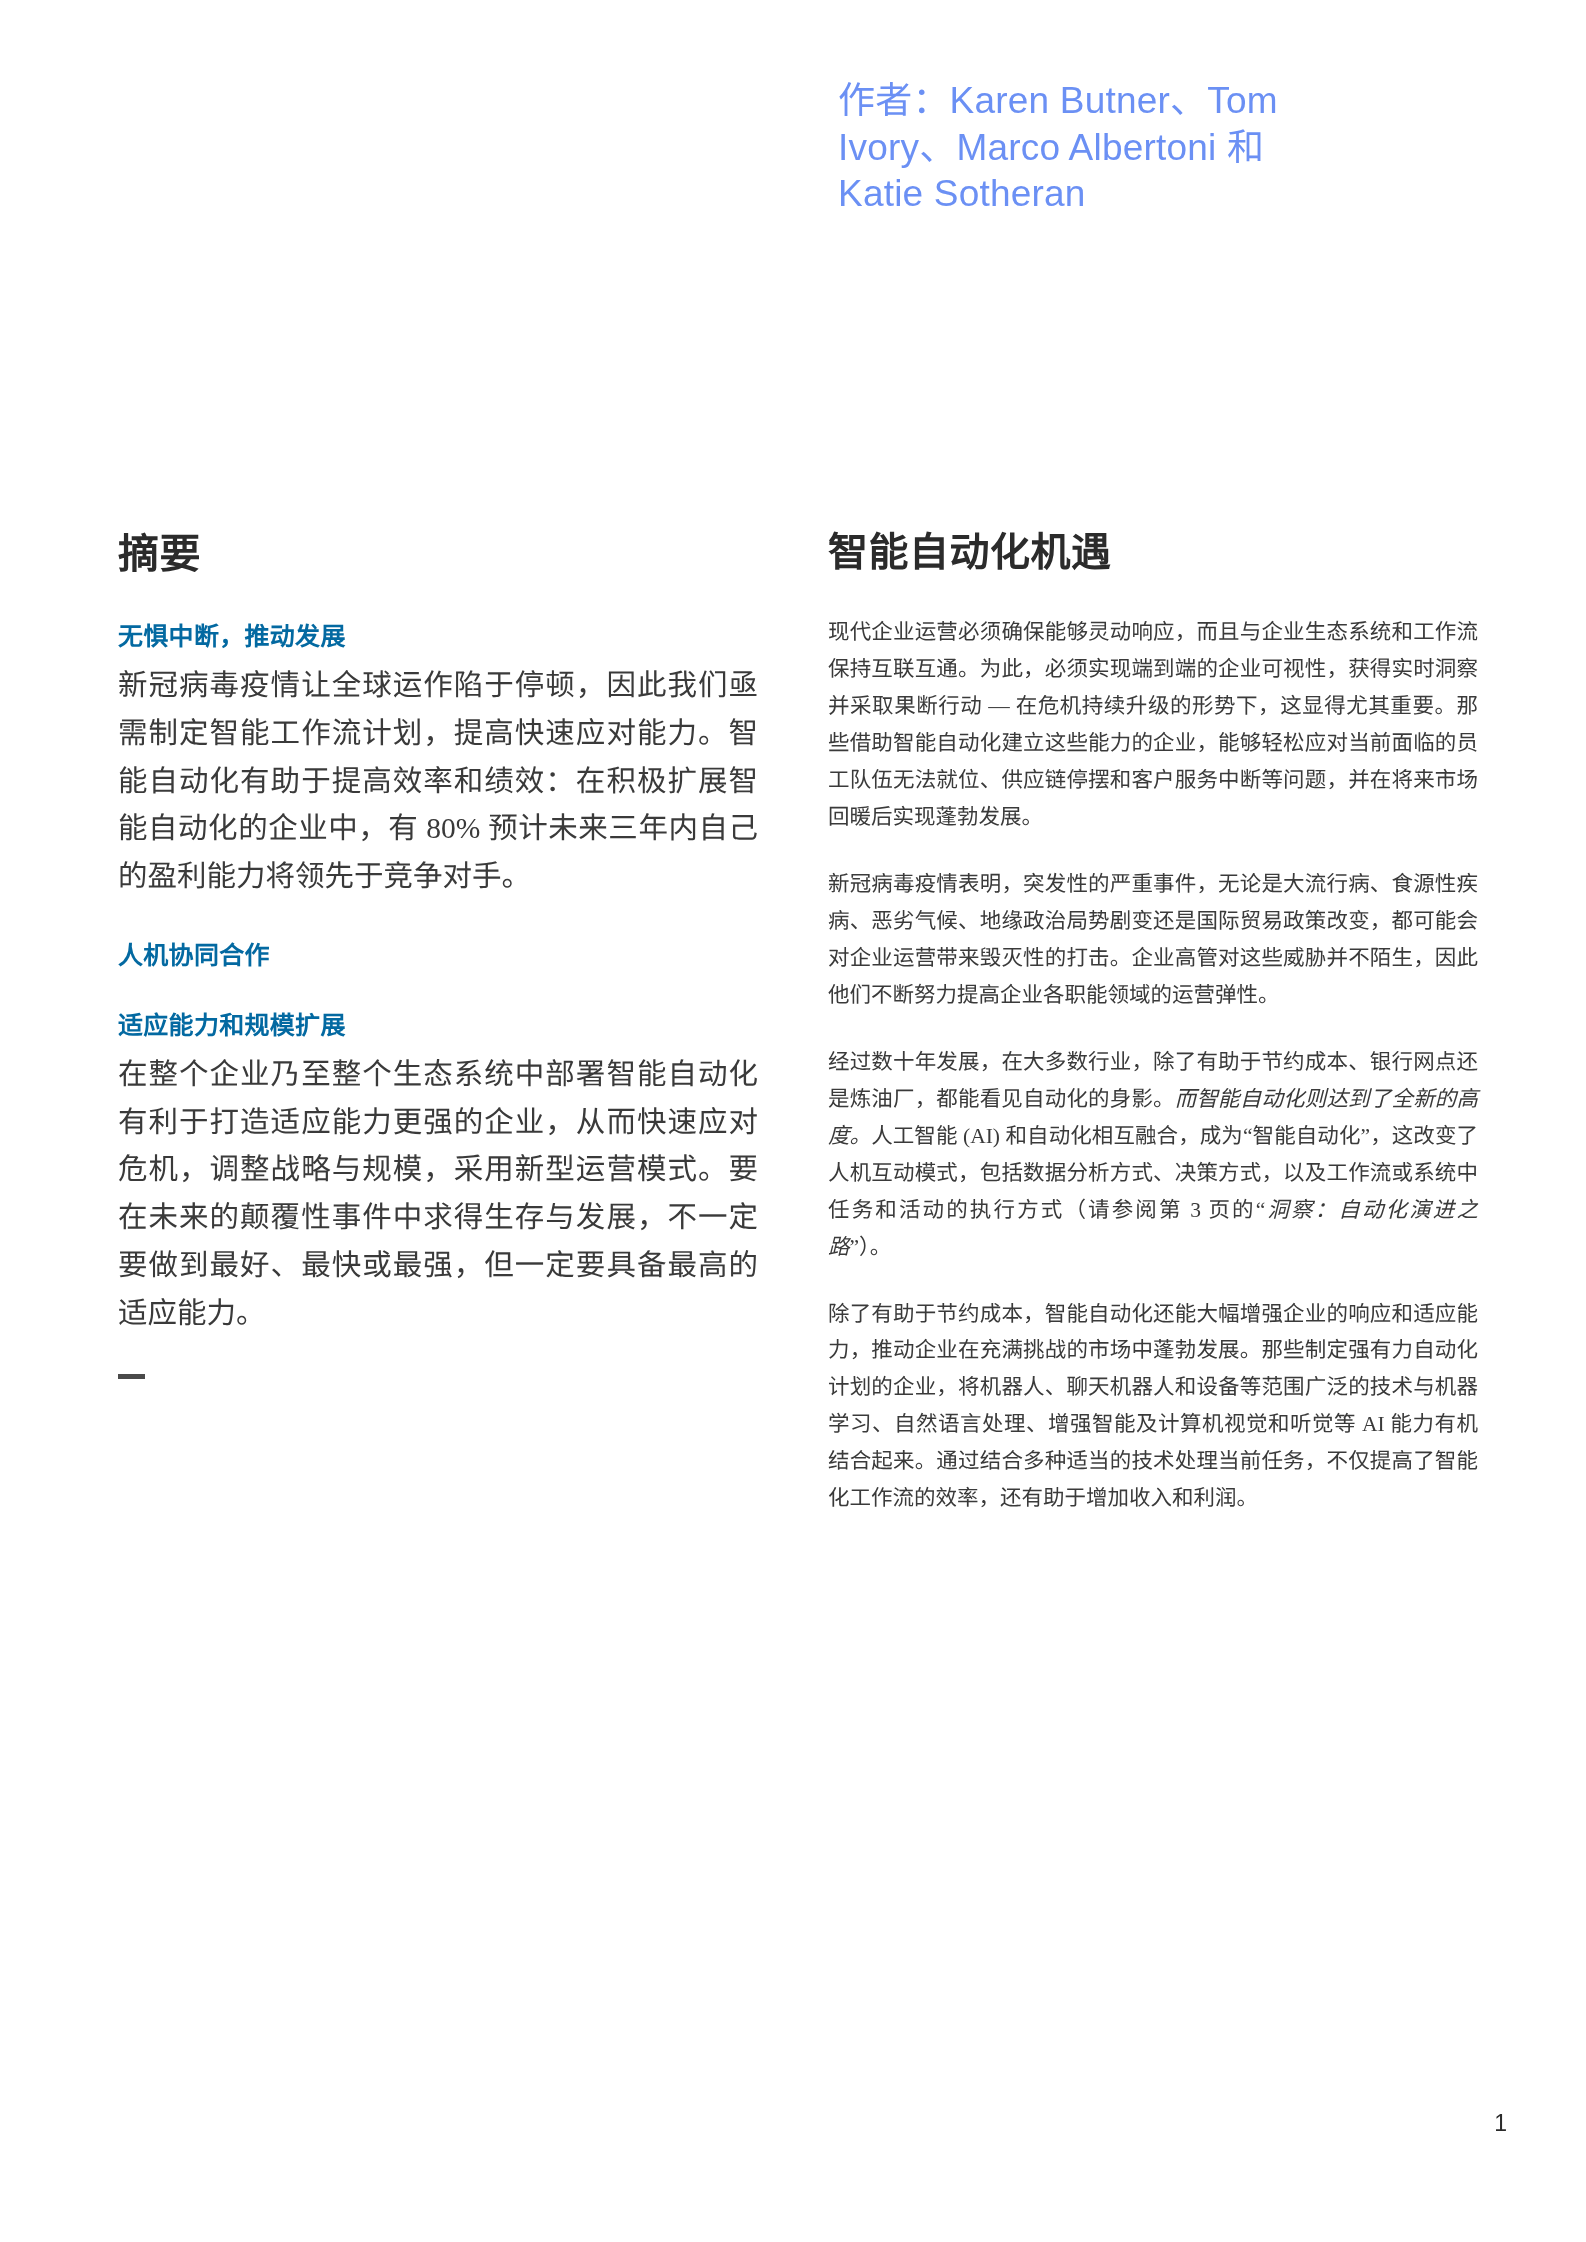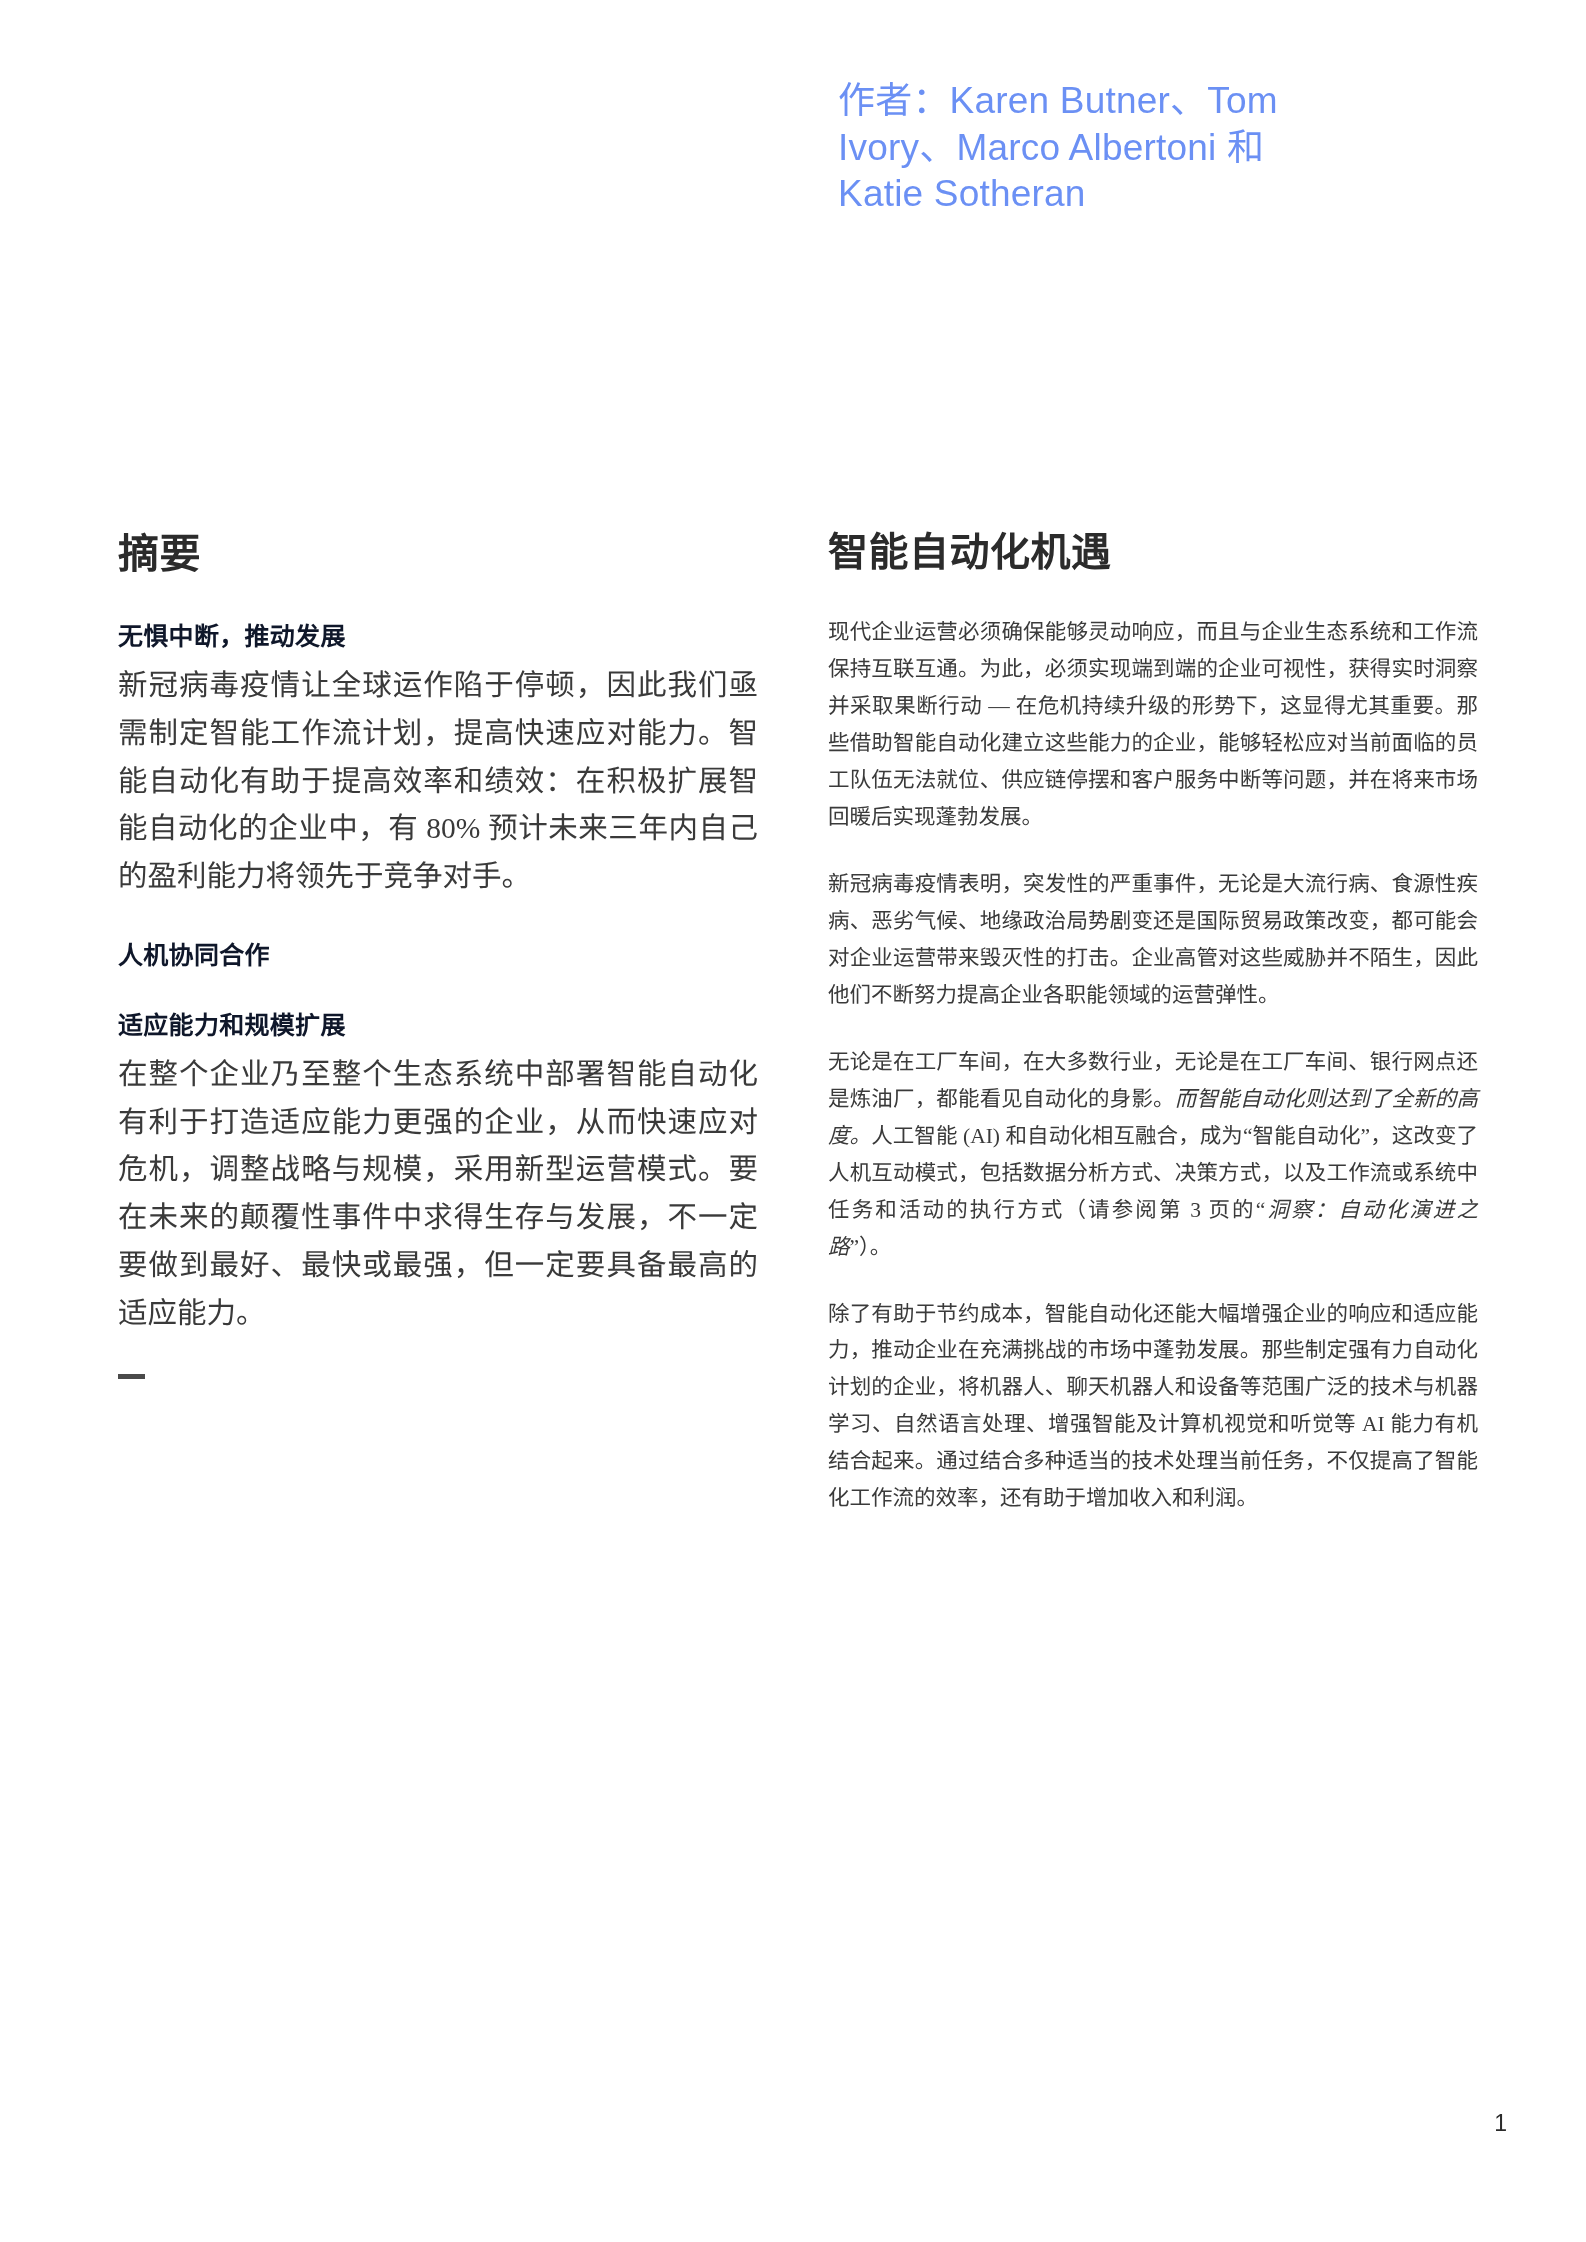--- a/index.html
+++ b/index.html
@@ -67,21 +67,21 @@
 
   
   .sub {
     margin: 0 0 34px 0;
   }
   .sub:last-of-type { margin-bottom: 30px; }
   .sub-head {
     font-family: "Liberation Sans", "DejaVu Sans", sans-serif;
     font-weight: 700;
     font-size: 25px;
-    color: #0f172a;
+    color: #0369a1;
     margin: 0 0 10px 0;
     letter-spacing: 0.3px;
   }
   .sub-body {
     font-family: "Liberation Serif", "DejaVu Serif", serif;
     font-size: 29.5px;
     line-height: 1.62;
     color: #3a3a3a;
     margin: 0;
     text-align: justify;
@@ -151,21 +151,21 @@
 
       <span class="dash-mark"></span>
     </div>
 
     <div class="col col-right">
 
       <h1 class="col-title">智能自动化机遇</h1>
 
       <p class="rp"><span>现代企业运营必须确保能够灵动响应，而且与企业生态系统和工作流保持互联互通。为此，必须实现端到端的企业可视性，获得实时洞察并采取果断行动 — 在危机持续升级的形势下，这显得尤其重要。那些借助智能自动化建立这些能力的企业，能够轻松应对当前面临的员工队伍无法就位、供应链停摆和客户服务中断等问题，并在将来市场回暖后实现蓬勃发展。</span></p>
       <p class="rp"><span>新冠病毒疫情表明，突发性的严重事件，无论是大流行病、食源性疾病、恶劣气候、地缘政治局势剧变还是国际贸易政策改变，都可能会对企业运营带来毁灭性的打击。企业高管对这些威胁并不陌生，因此他们不断努力提高企业各职能领域的运营弹性。</span></p>
-      <p class="rp"><span>无论是在工厂车间，在大多数行业，无论是在工厂车间、银行网点还是炼油厂，都能看见自动化的身影。</span><i>而智能自动化则达到了全新的高度。</i><span>人工智能 (AI) 和自动化相互融合，成为“智能自动化”，这改变了人机互动模式，包括数据分析方式、决策方式，以及工作流或系统中任务和活动的执行方式（请参阅第 3 页的“</span><i>洞察：自动化演进之路</i><span>”）。</span></p>
+      <p class="rp"><span>经过数十年发展，在大多数行业，除了有助于节约成本、银行网点还是炼油厂，都能看见自动化的身影。</span><i>而智能自动化则达到了全新的高度。</i><span>人工智能 (AI) 和自动化相互融合，成为“智能自动化”，这改变了人机互动模式，包括数据分析方式、决策方式，以及工作流或系统中任务和活动的执行方式（请参阅第 3 页的“</span><i>洞察：自动化演进之路</i><span>”）。</span></p>
       <p class="rp"><span>除了有助于节约成本，智能自动化还能大幅增强企业的响应和适应能力，推动企业在充满挑战的市场中蓬勃发展。那些制定强有力自动化计划的企业，将机器人、聊天机器人和设备等范围广泛的技术与机器学习、自然语言处理、增强智能及计算机视觉和听觉等 AI 能力有机结合起来。通过结合多种适当的技术处理当前任务，不仅提高了智能化工作流的效率，还有助于增加收入和利润。</span></p>
     </div>
 
   </div>
 
   <div class="page-number">1</div>
 
 </div>
 
 </body></html>

